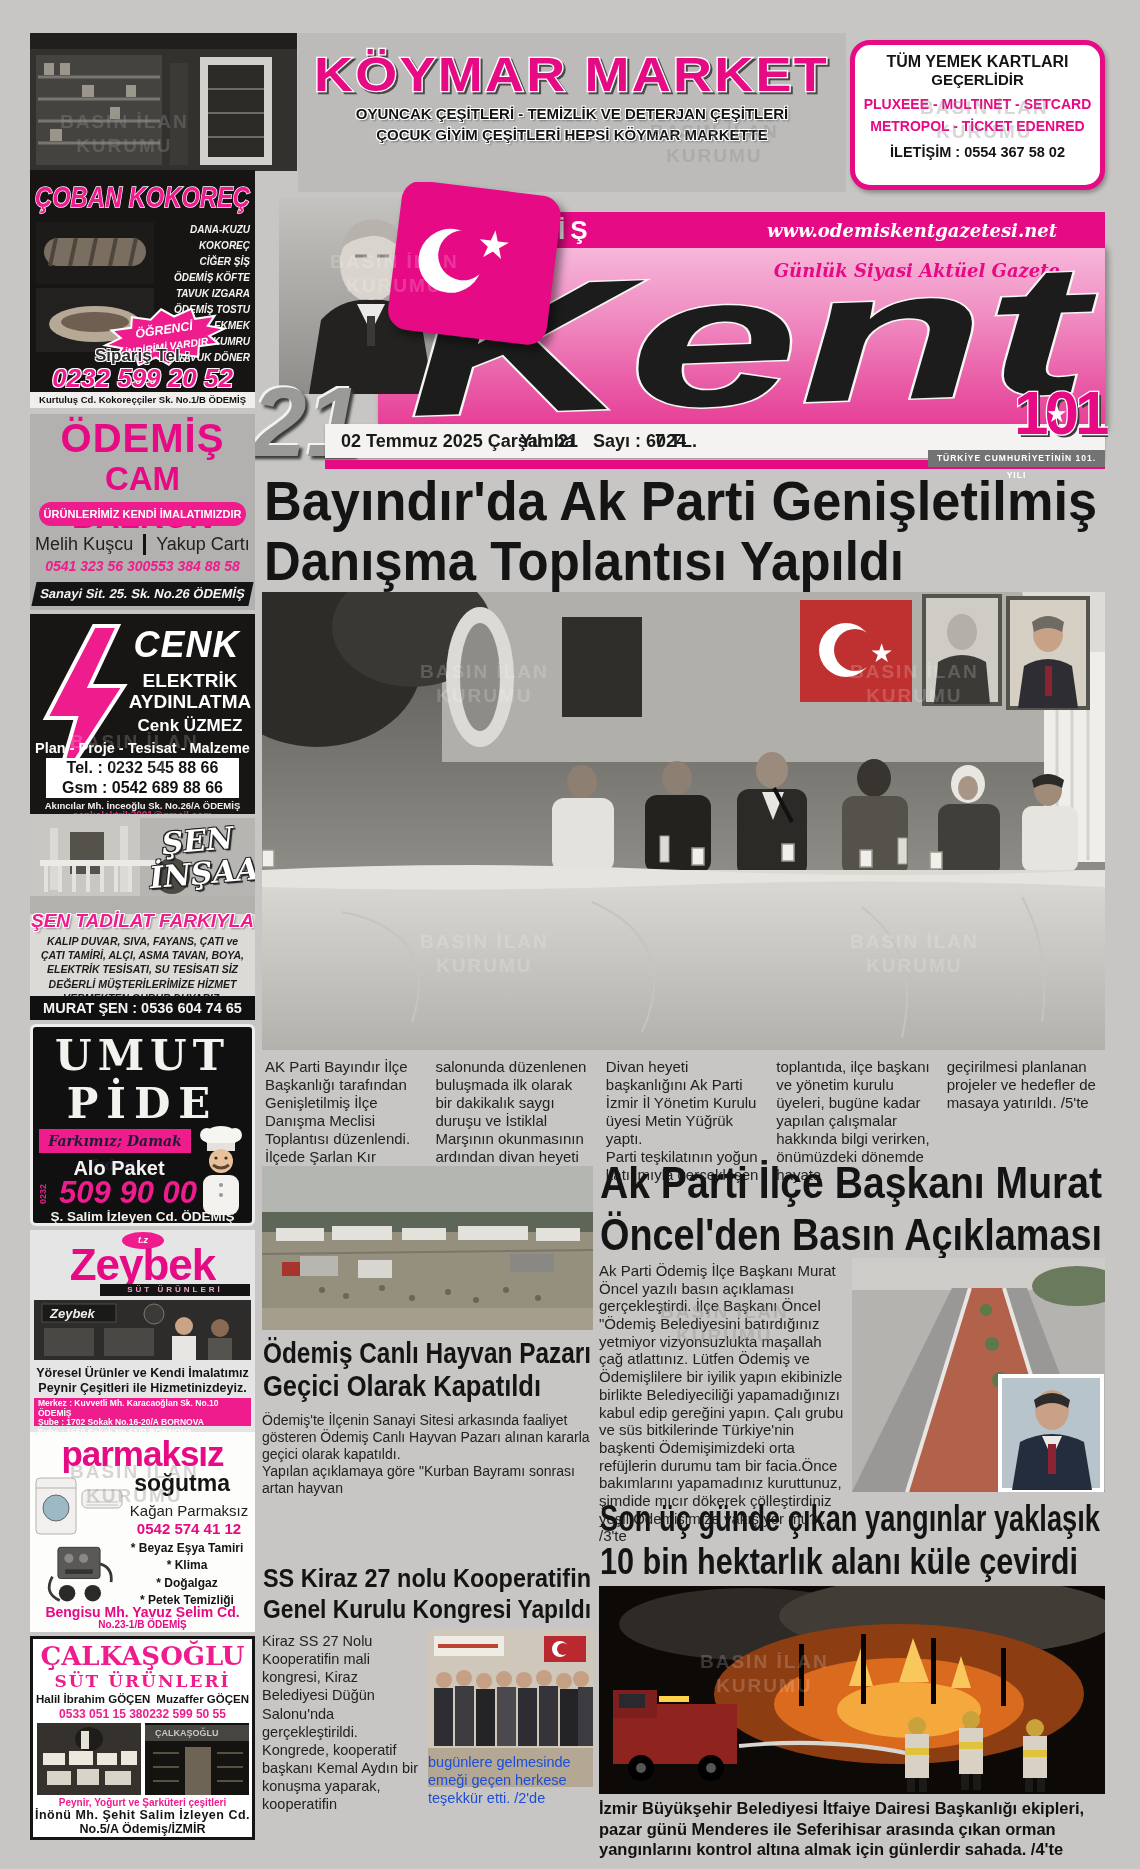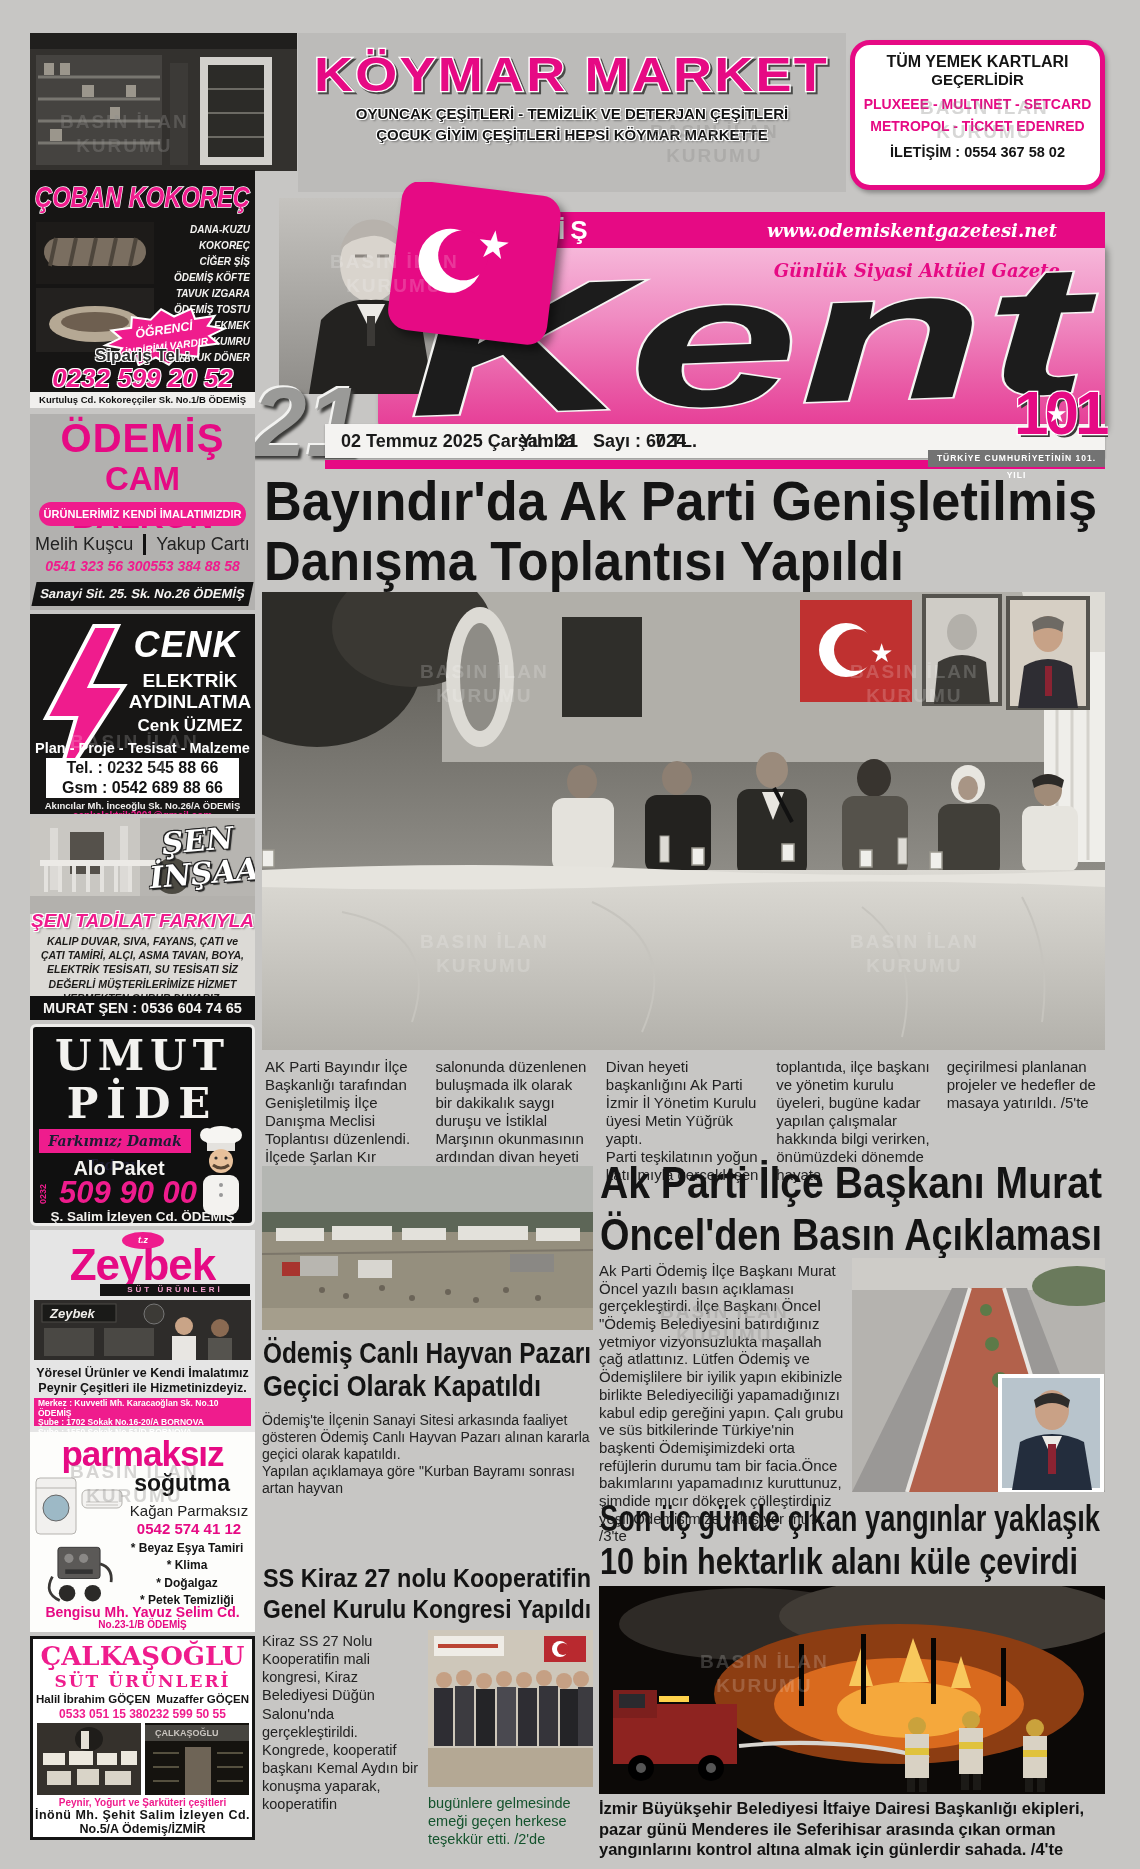--- a/index.html
+++ b/index.html
@@ -315,21 +315,21 @@
           <rect x="48" y="59" width="19" height="57" fill="#242427"></rect>
           <rect x="69" y="57" width="19" height="59" fill="#4a4950"></rect>
           <rect x="90" y="58" width="19" height="58" fill="#2e2d33"></rect>
           <rect x="111" y="56" width="19" height="60" fill="#35343a"></rect>
           <rect x="132" y="59" width="19" height="57" fill="#242427"></rect>
           <rect x="150" y="57" width="15" height="59" fill="#3c3b40"></rect>
       </g>
       <rect y="118" width="165" height="39" fill="#b4a894"></rect>
     </svg>
   </div>
-  <div class="abs pre" style="left:428px;top:1794px;width:165px;font-size:14.5px;line-height:1.25;color:#14532d">bugünlere gelmesinde emeği geçen herkese teşekkür etti. /2'de</div>
+  <div class="abs pre" style="left:428px;top:1753px;width:165px;font-size:14.5px;line-height:1.25;color:#1d4ed8">bugünlere gelmesinde emeği geçen herkese teşekkür etti. /2'de</div>
 
   <svg class="abs" style="left:599px;top:1158px" width="506" height="100" viewBox="0 0 506 100">
     <text x="1" y="40" font-size="44" font-weight="900" fill="#141414" textLength="502" lengthAdjust="spacingAndGlyphs">Ak Parti İlçe Başkanı Murat</text>
     <text x="1" y="92" font-size="44" font-weight="900" fill="#141414" textLength="502" lengthAdjust="spacingAndGlyphs">Öncel'den Basın Açıklaması</text>
   </svg>
 
   <div class="abs" style="left:599px;top:1262px;width:246px;height:232px;font-size:15px;line-height:1.18;color:#222">Ak Parti Ödemiş İlçe Başkanı Murat Öncel yazılı basın açıklaması gerçekleştirdi. İlçe Başkanı Öncel "Ödemiş Belediyesini batırdığınız yetmiyor vizyonsuzlukta maşallah çağ atlattınız. Lütfen Ödemiş ve Ödemişlilere bir iyilik yapın ekibinizle birlikte Belediyeciliği yapamadığınızı kabul edip gereğini yapın. Çalı grubu ve süs bitkilerinde Türkiye'nin başkenti Ödemişimizdeki orta refüjlerin durumu tam bir facia.Önce bakımlarını yapamadınız kuruttunuz, şimdide mıcır dökerek çölleştirdiniz yeşil Ödemişimize yakışıyor mu?... /3'te</div>
 
   <div class="abs" style="left:852px;top:1258px;width:253px;height:234px">
     <svg width="253" height="234" viewBox="0 0 253 234">

